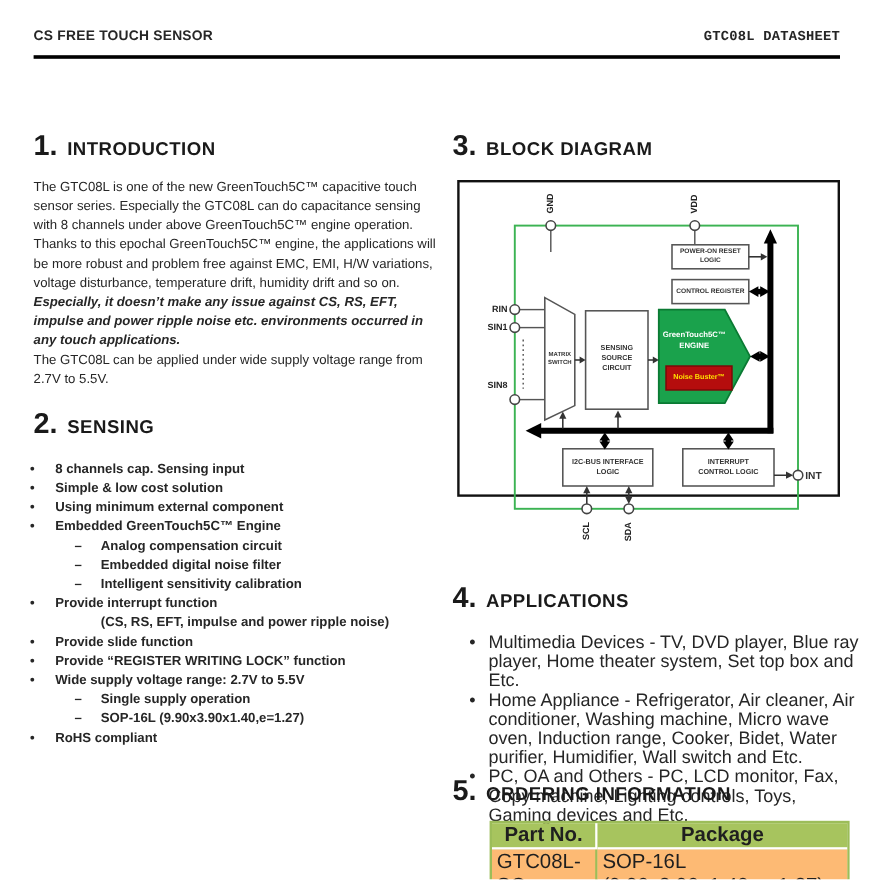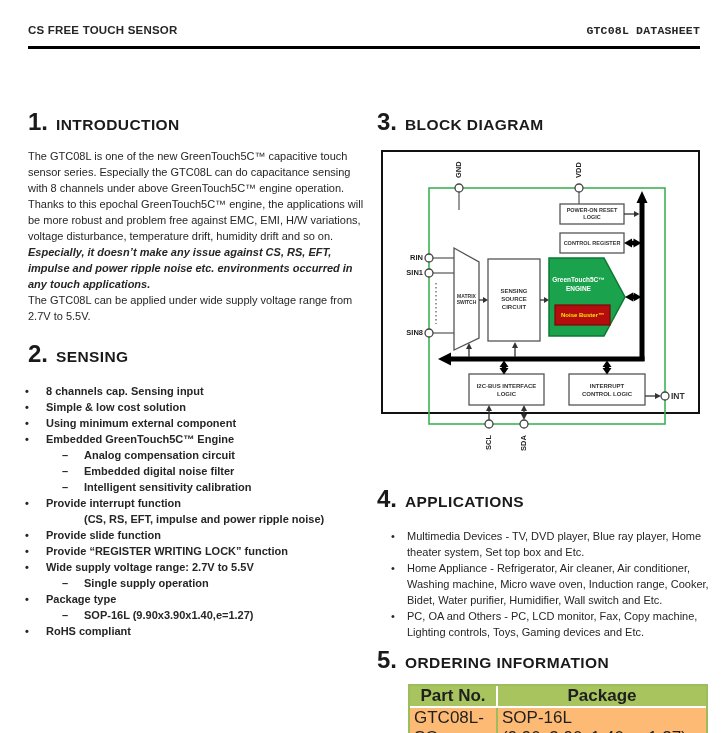--- a/index.html
+++ b/index.html
@@ -21,21 +21,21 @@
   .intro-bold { font-weight:bold; font-style:italic; }
   .intro-p2 { display:block; }
   
   .vlist { position:absolute; }
   .li { position:relative; font-size:11px; line-height:16px; }
   .li[data-lvl="1"] { padding-left:34px; }
   .li[data-lvl="1"]::before { content:"\2022"; position:absolute; left:13px; }
   .li[data-lvl="2"] { padding-left:72px; }
   .li[data-lvl="2"]::before { content:"\2013"; position:absolute; left:50px; }
   .li[data-lvl="3"] { padding-left:72px; }
-  .app-li { position:relative; font-size:11px; line-height:16px; padding-left:30px; }
+  .app-li { position:relative; font-size:15px; line-height:16px; padding-left:30px; }
   .app-li::before { content:"\2022"; position:absolute; left:14px; }
   
   .figure { position:absolute; left:381px; top:150px; width:319px; height:264px; border:2px solid #111; box-sizing:border-box; background:#fff; }
   .figure svg { position:absolute; left:0; top:0; }
   .dlabel { position:absolute; font-weight:bold; color:#333; text-align:center; }
   .boxlbl { display:flex; align-items:center; justify-content:center; }
   .pinlbl-v { writing-mode:vertical-rl; transform:rotate(180deg); font-size:7.5px; font-weight:bold; color:#222; }
   .pinlbl-h { font-size:7.5px; font-weight:bold; color:#222; text-align:right; }
   
   .order-table { position:absolute; left:408px; top:684px; border-collapse:separate; border-spacing:0;
@@ -77,21 +77,20 @@
       <div class="li" data-lvl="1"><span>Embedded GreenTouch5C™ Engine</span></div>
       <div class="li" data-lvl="2"><span>Analog compensation circuit</span></div>
       <div class="li" data-lvl="2"><span>Embedded digital noise filter</span></div>
       <div class="li" data-lvl="2"><span>Intelligent sensitivity calibration</span></div>
       <div class="li" data-lvl="1"><span>Provide interrupt function</span></div>
       <div class="li" data-lvl="3"><span>(CS, RS, EFT, impulse and power ripple noise)</span></div>
       <div class="li" data-lvl="1"><span>Provide slide function</span></div>
       <div class="li" data-lvl="1"><span>Provide “REGISTER WRITING LOCK” function</span></div>
       <div class="li" data-lvl="1"><span>Wide supply voltage range: 2.7V to 5.5V</span></div>
       <div class="li" data-lvl="2"><span>Single supply operation</span></div>
-      <div class="li" data-lvl="1"><span>Package type</span></div>
       <div class="li" data-lvl="2"><span>SOP-16L (9.90x3.90x1.40,e=1.27)</span></div>
       <div class="li" data-lvl="1"><span>RoHS compliant</span></div>
     </div>
 
   <div class="sec-h" style="left:377px; top:108px;">
     <span class="sec-num">3.</span>
     <span class="sec-title">BLOCK DIAGRAM</span>
   </div>
 
   <div class="figure">
@@ -163,21 +162,21 @@
         <circle cx="106" cy="272" r="4"></circle>
         <circle cx="141" cy="272" r="4"></circle>
         <circle cx="282" cy="244" r="4"></circle>
       </g>
     </svg>
 
     <div class="dlabel pinlbl-v" style="left:71px;  top:5px;  height:26px;">GND</div>
     <div class="dlabel pinlbl-v" style="left:191px; top:5px;  height:26px;">VDD</div>
     <div class="dlabel pinlbl-h" style="left:12px; top:101px; width:28px;">RIN</div>
     <div class="dlabel pinlbl-h" style="left:12px; top:116px; width:28px;">SIN1</div>
-    <div class="dlabel pinlbl-h" style="left:12px; top:176px; width:28px;">SIN8</div>
+    <div class="dlabel pinlbl-h" style="left:12px; top:164px; width:28px;">SIN8</div>
     <div class="dlabel pinlbl-v" style="left:101px; top:279px; height:24px;">SCL</div>
     <div class="dlabel pinlbl-v" style="left:136px; top:279px; height:24px;">SDA</div>
     <div class="dlabel" style="left:288px; top:239px; font-size:8.5px;">INT</div>
     <div class="dlabel boxlbl" style="left:178px; top:53px; width:62px; height:18px; font-size:5.5px; line-height:7px;">POWER-ON RESET LOGIC</div>
     <div class="dlabel boxlbl" style="left:178px; top:82px; width:62px; height:18px; font-size:5.5px; line-height:7px;">CONTROL REGISTER</div>
     <div class="dlabel boxlbl" style="left:71px; top:133px; width:25px; height:28px; font-size:5px; line-height:6.5px;">MATRIX SWITCH</div>
     <div class="dlabel boxlbl" style="left:106px; top:133px; width:50px; height:28px; font-size:6px; line-height:8px;">SENSING SOURCE CIRCUIT</div>
     <div class="dlabel boxlbl" style="left:167px; top:120px; width:57px; height:24px; font-size:6.5px; line-height:9px; color:#fff;">GreenTouch5C™ ENGINE</div>
     <div class="dlabel boxlbl" style="left:172px; top:153px; width:55px; height:20px; font-size:6px; color:#ffe000;">Noise Buster™</div>
     <div class="dlabel boxlbl" style="left:88px; top:226px; width:71px; height:24px; font-size:6px; line-height:8px;">I2C-BUS INTERFACE LOGIC</div>

